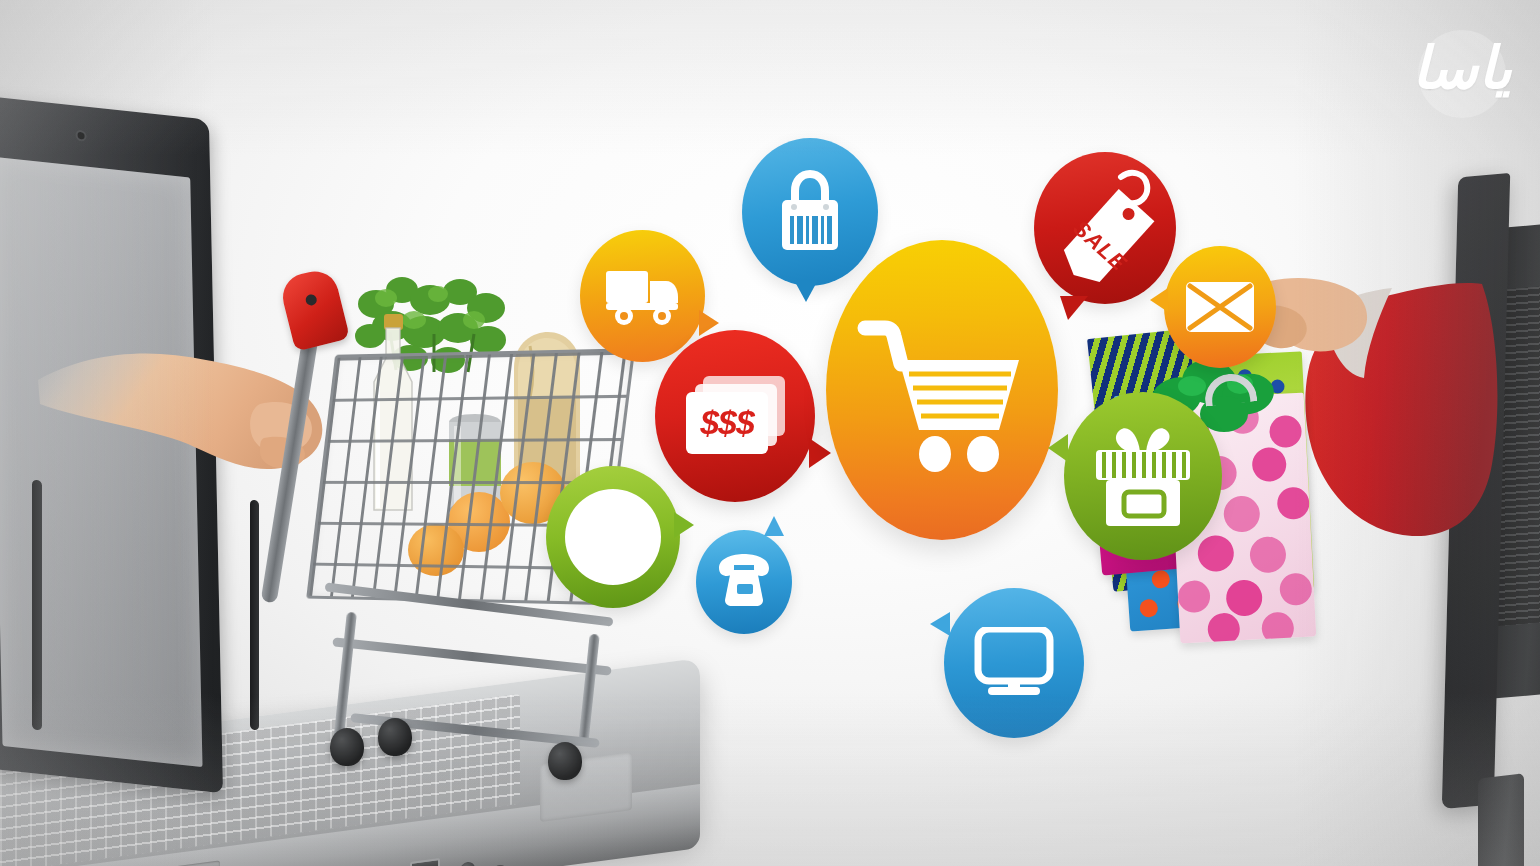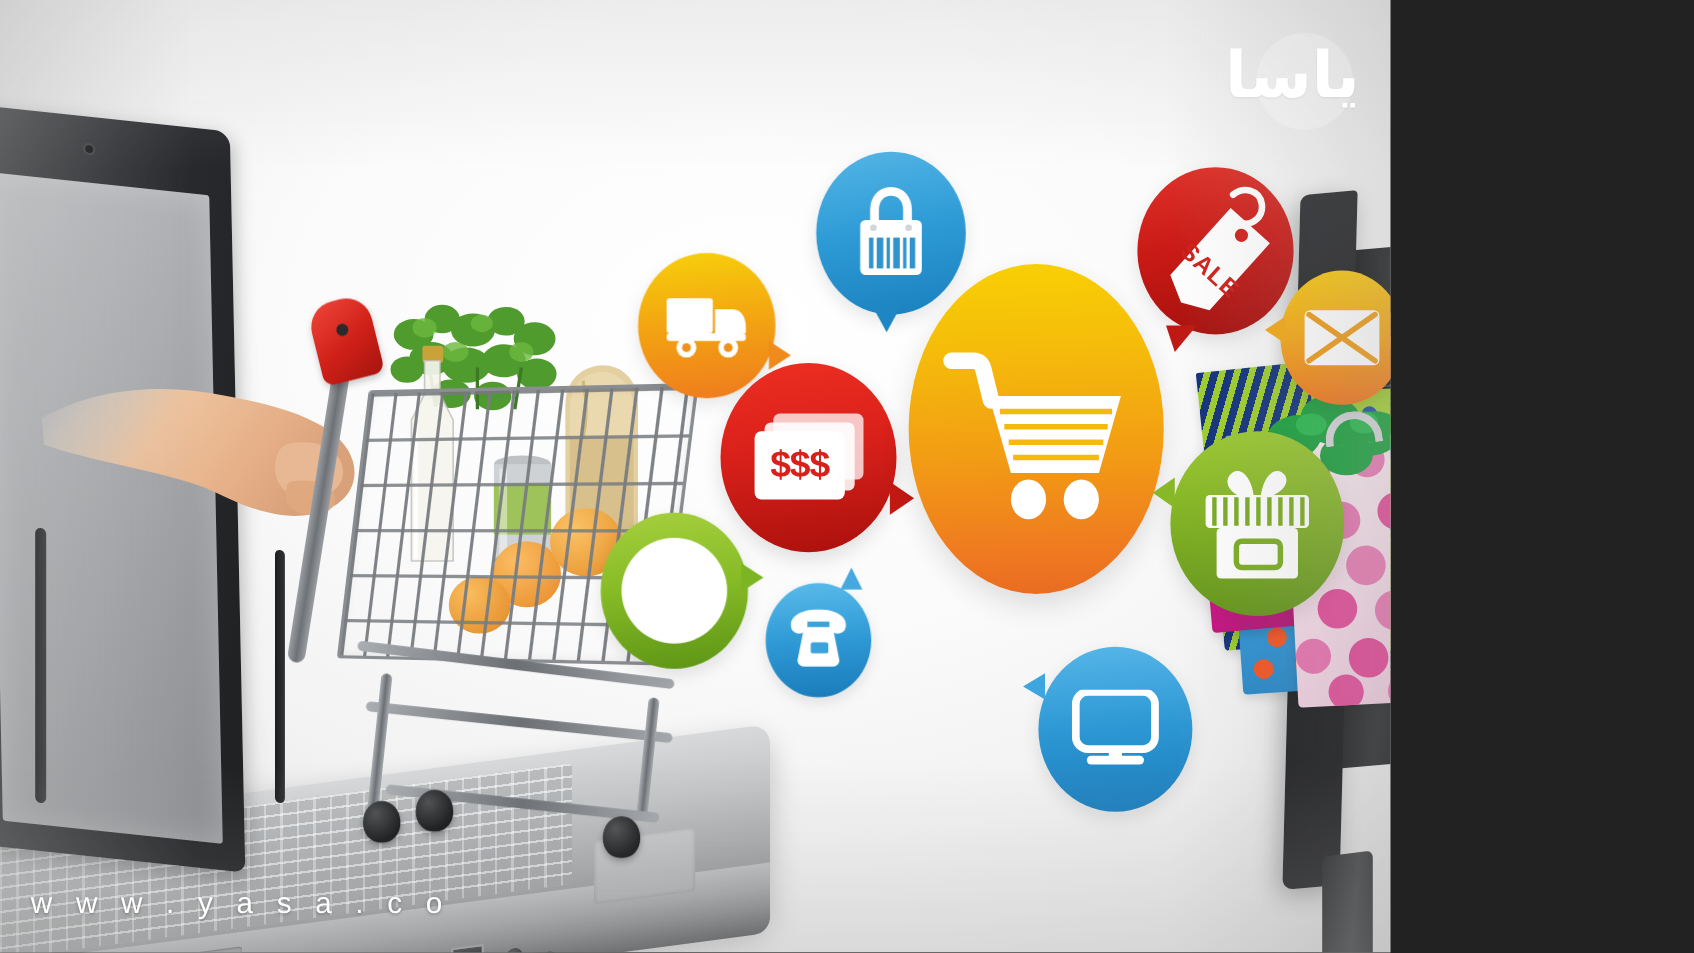--- a/index.html
+++ b/index.html
@@ -1,24 +1,25 @@
 <!DOCTYPE html>
 <html><head>
 <meta charset="utf-8">
 <style>
   * { margin:0; padding:0; box-sizing:border-box; }
   html,body { background:#222; }
   body { font-family:"Liberation Sans", sans-serif; }
 
   #stage{
     position:relative;
-    width:1264px; height:866px;
+    width:1540px; height:866px;
     overflow:hidden;
     background:
       radial-gradient(ellipse 1100px 760px at 54% 34%, #ffffff 0%, #fbfbfb 36%, #f2f2f2 62%, #e6e6e6 82%, #dcdcdc 100%);
+    font-style: italic;
   }
   
   #vignette{
     position:absolute; inset:0;
     background:
       linear-gradient(to right, rgba(170,170,170,.30) 0%, rgba(255,255,255,0) 14%, rgba(255,255,255,0) 84%, rgba(160,160,160,.28) 100%),
       linear-gradient(to bottom, rgba(190,190,190,.22) 0%, rgba(255,255,255,0) 18%, rgba(255,255,255,0) 80%, rgba(170,170,170,.25) 100%);
     pointer-events:none; z-index:60;
   }
 
@@ -622,16 +623,15 @@
       <rect x="34" y="52" width="12" height="10" fill="#fff"></rect>
       <rect x="14" y="60" width="52" height="8" rx="4" fill="#fff"></rect>
     </svg>
   </div>
 
   <div id="logo">
     <div class="ring"></div>
     <div class="word">یاسا</div>
   </div>
 
-  <div id="wm">w w w . y a s a . c o</div>
 
   <div id="vignette"></div>
 </div>
 
 </body></html>

